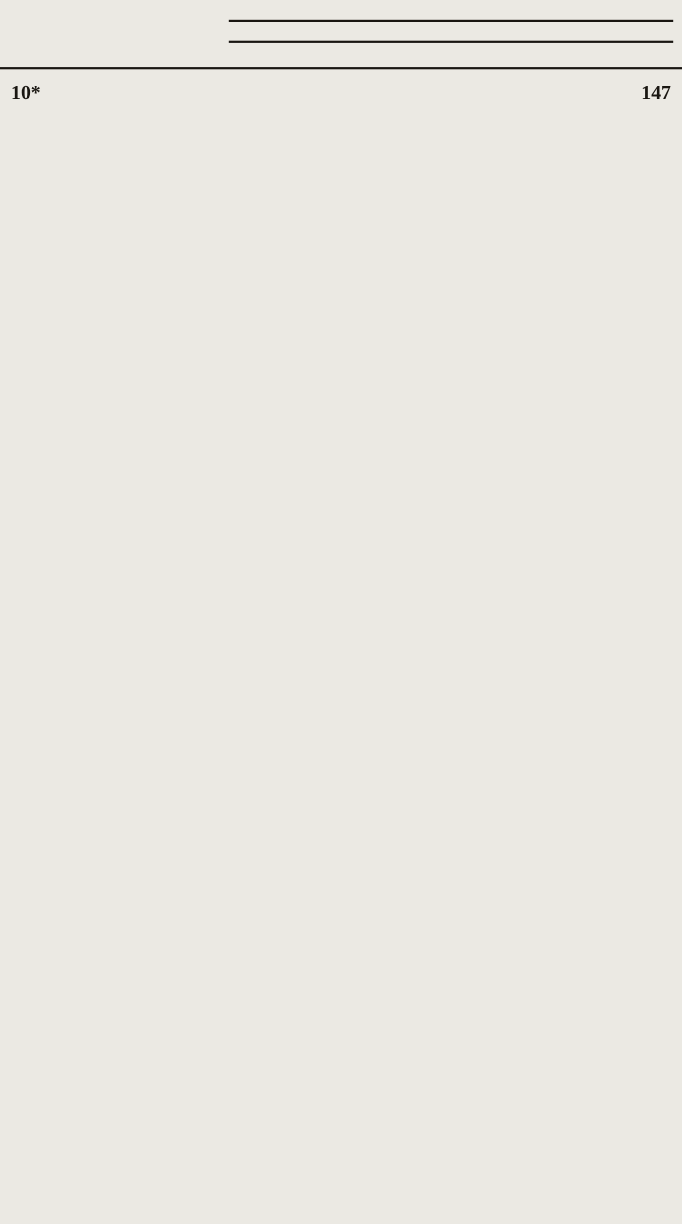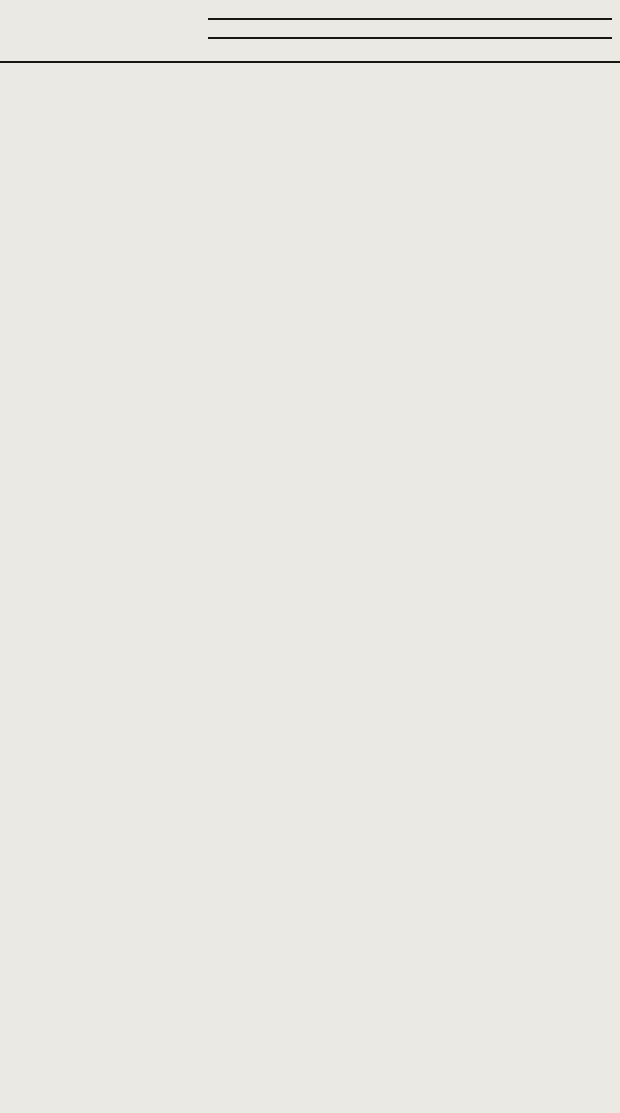--- a/index.html
+++ b/index.html
@@ -68,14 +68,18 @@
     <div class="heading-text"></div>
     <div class="heading-rule"></div>
   </div>
 
   <div class="large-text indented"></div>
 
   <div class="footnote-rule"></div>
 
   <div class="footnote"></div>
 
+  <div class="footer-row">
+    <span>10*</span>
+    <span>147</span>
+  </div>
 
 </div>
 
 </body></html>

